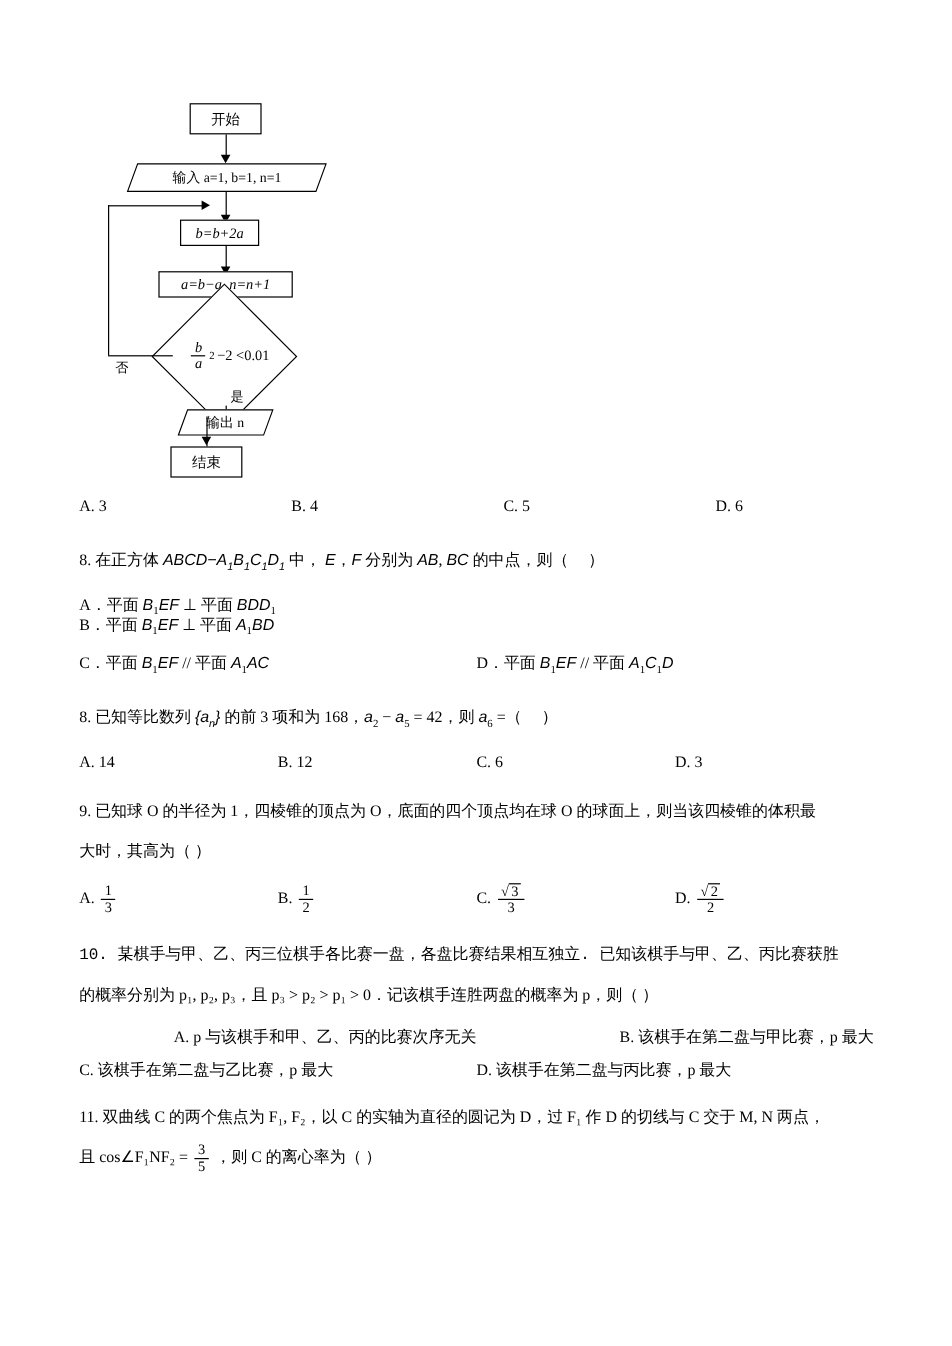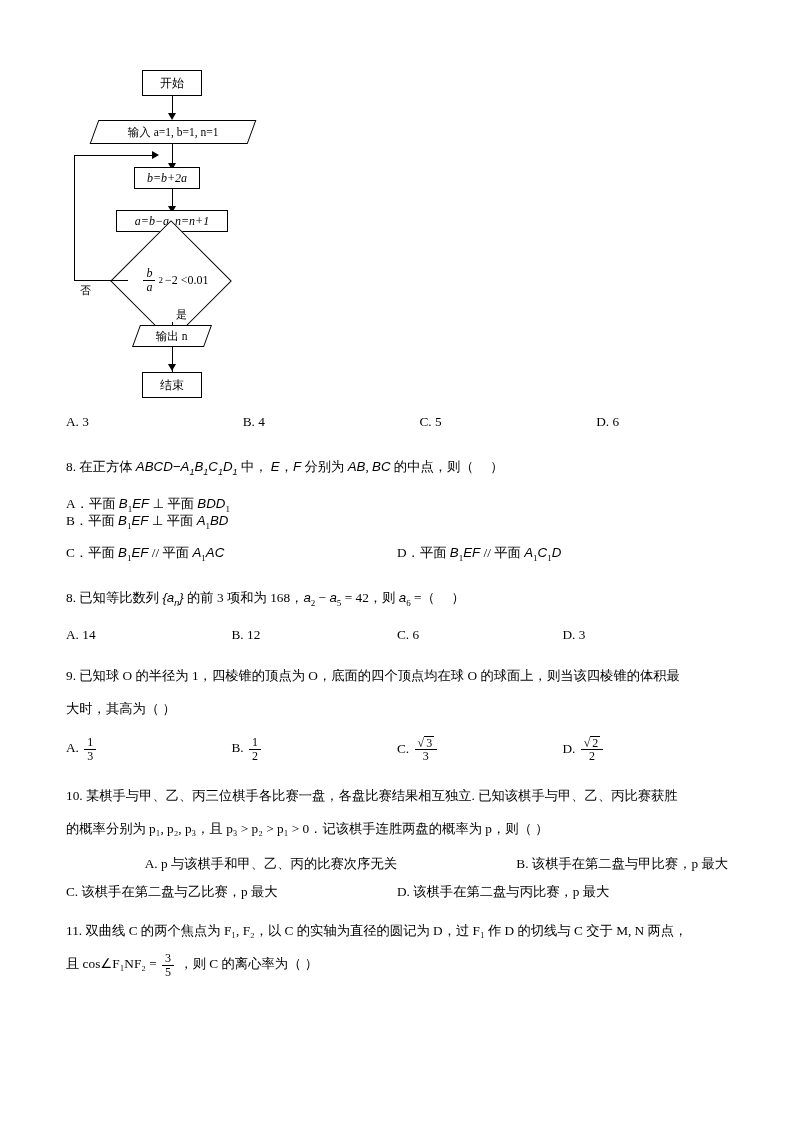--- a/index.html
+++ b/index.html
@@ -12,21 +12,21 @@
     height: 1122px;
     position: relative;
     font-family: "Liberation Serif", serif;
     color: #000000;
     overflow: hidden;
   }
   .page {
     position: relative;
     width: 793px;
     height: 1122px;
-    padding: 0;
+    padding: 16px;
     box-sizing: border-box;
   }
 
   
   .flowchart {
     position: relative;
     width: 793px;
     height: 350px;
     margin: 0;
   }
@@ -255,21 +255,21 @@
       </div>
       <div>
         <span>D.</span>
         <span class="frac">
           <span class="num">√<span class="sqrt">2</span></span>
           <span class="den">2</span>
         </span>
       </div>
     </div>
 
-    <div class="qtext" style="margin-top:20px;">10. 某棋手与甲、乙、丙三位棋手各比赛一盘，各盘比赛结果相互独立. 已知该棋手与甲、乙、丙比赛获胜</div>
+    <div class="qtext" style="margin-top:20px;font-family:Liberation Mono, monospace;">10. 某棋手与甲、乙、丙三位棋手各比赛一盘，各盘比赛结果相互独立. 已知该棋手与甲、乙、丙比赛获胜</div>
     <div class="qtext" style="margin-top:8px;">的概率分别为 p₁, p₂, p₃，且 p₃ &gt; p₂ &gt; p₁ &gt; 0．记该棋手连胜两盘的概率为 p，则（      ）</div>
     <div class="opts opt2" style="margin-top:16px;text-align:right;">
       <div>A. p 与该棋手和甲、乙、丙的比赛次序无关</div>
       <div>B. 该棋手在第二盘与甲比赛，p 最大</div>
     </div>
     <div class="opts opt2" style="margin-top:14px;">
       <div>C. 该棋手在第二盘与乙比赛，p 最大</div>
       <div>D. 该棋手在第二盘与丙比赛，p 最大</div>
     </div>
 

